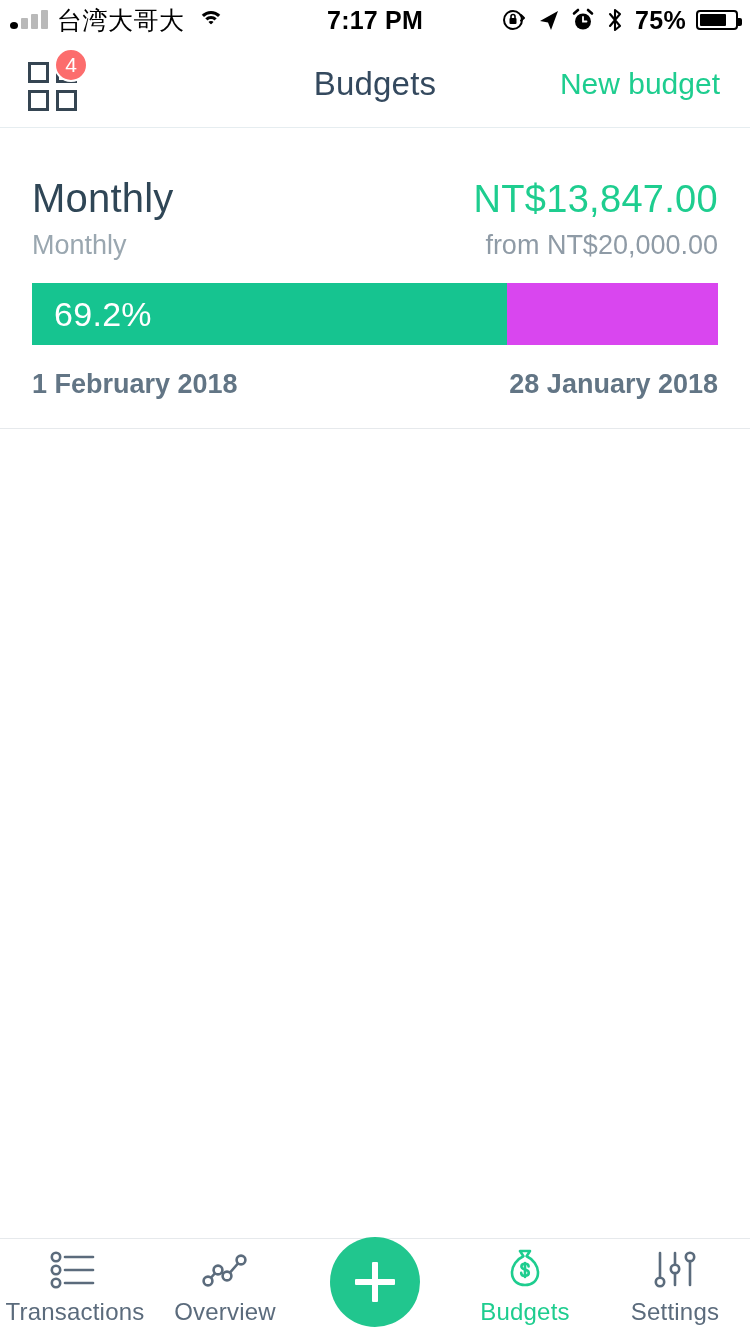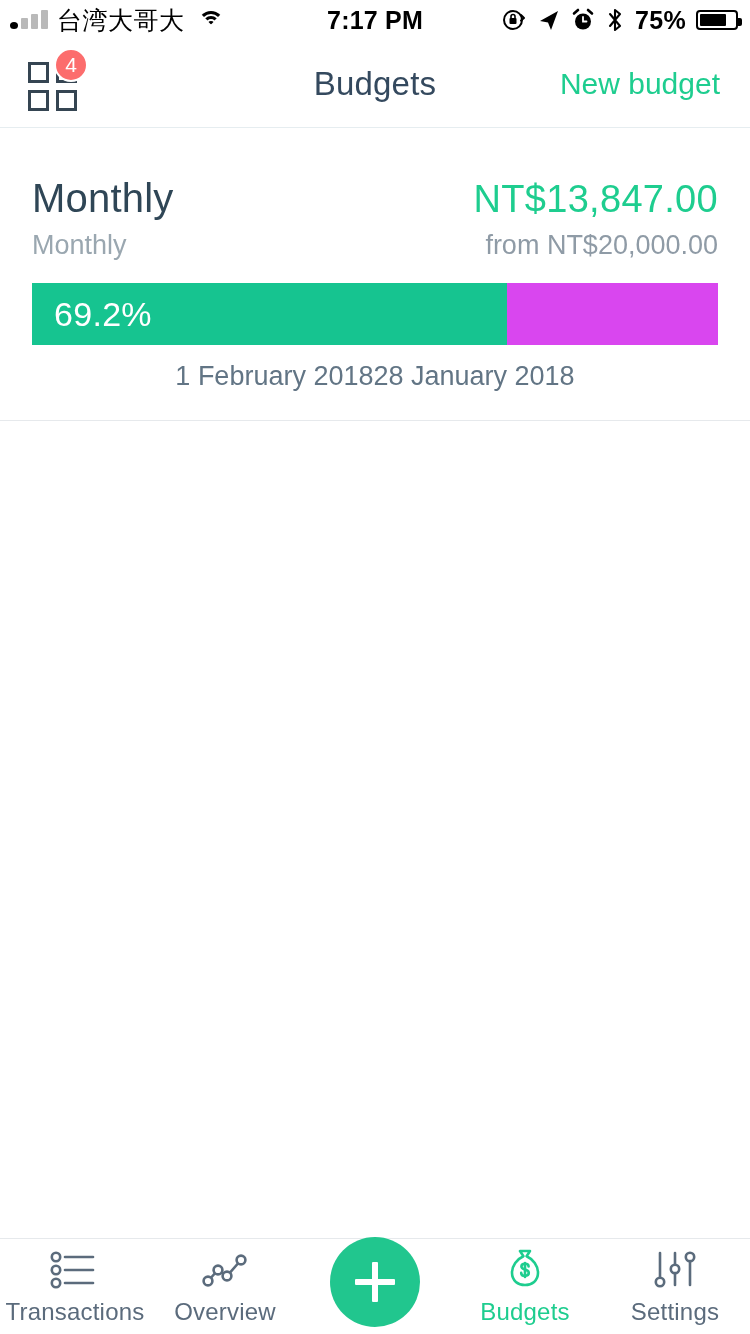--- a/index.html
+++ b/index.html
@@ -78,21 +78,21 @@
   .card-row{ display:flex; align-items:baseline; justify-content:space-between; }
   .b-title{ font-size:40px; color:#2f4656; letter-spacing:.2px; }
   .b-amount{ font-size:38px; color:#1ecd8f; letter-spacing:.3px; }
   .card-row2{ display:flex; align-items:baseline; justify-content:space-between; margin-top:9px; }
   .b-sub{ font-size:27px; color:#9aa7b0; }
   .b-from{ font-size:27px; color:#8f9ba6; }
   .bar{ position:relative; margin-top:22px; height:62px; background:#d946ef; overflow:hidden; }
   .bar-fill{ position:absolute; left:0; top:0; bottom:0; background:#16c490; }
   .bar-label{ position:absolute; left:22px; top:50%; transform:translateY(-50%);
               color:#fff; font-size:34px; letter-spacing:.3px; }
-  .card-row3{ display:flex; justify-content:center; margin-top:16px; }
+  .card-row3{ display:flex; justify-content:space-between; margin-top:24px;font-weight:bold; }
   .b-date{ font-size:27px; color:#627585; }
 
   
   .tabbar{
     position:absolute; left:0; bottom:0; width:750px; height:96px;
     border-top:1px solid #e6e9ec; background:#fff; display:flex;
   }
   .tab{ flex:1; display:flex; flex-direction:column; align-items:center;
         justify-content:center; gap:6px; height:96px; }
   .tab .lbl{ font-size:24px; font-weight:normal; color:#5b6b7c; letter-spacing:.2px; }

